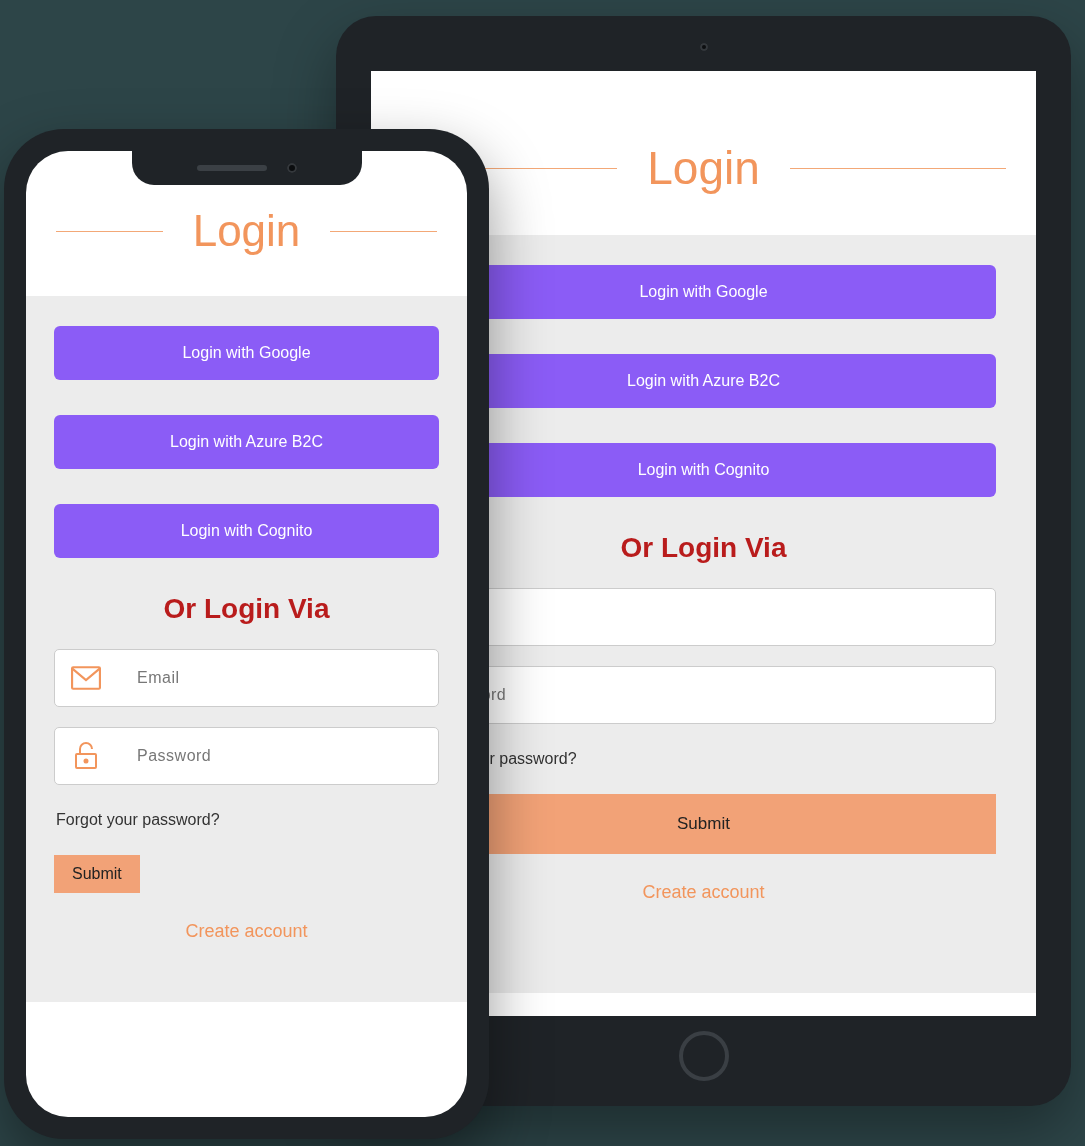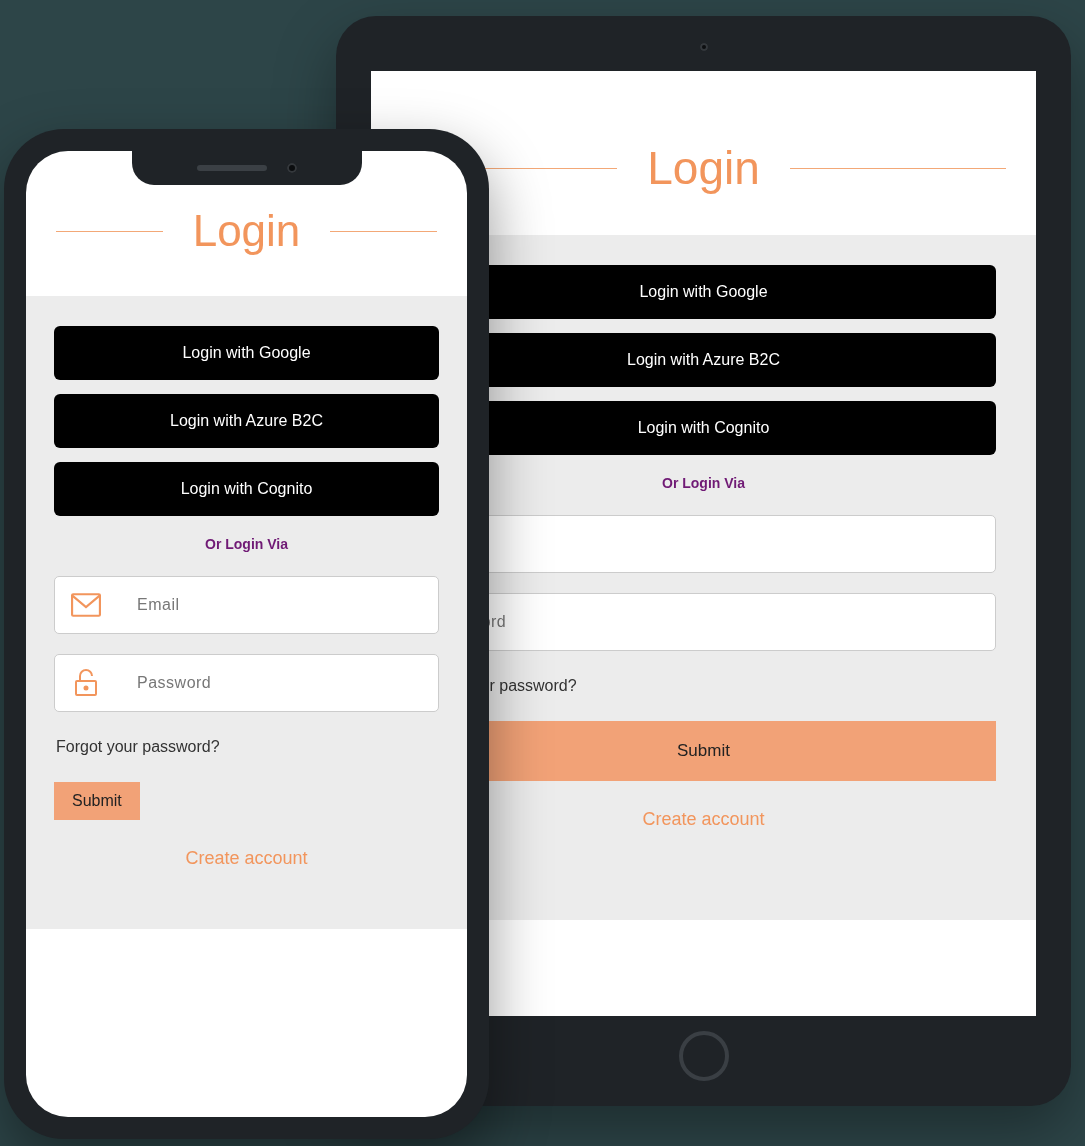--- a/index.html
+++ b/index.html
@@ -81,31 +81,31 @@
     .tablet .title-row h1 { font-size:46px; }
 
     .card {
       background:#ececec;
       padding: 30px 28px 60px 28px;
     }
     .tablet .card { padding: 30px 40px 90px 40px; }
 
     .dark-btn {
       display:block; width:100%;
-      background:#000000; color:#fff;
+      background:#8b5cf6; color:#fff;
       border:none; border-radius:6px;
       padding: 18px 0; font-size:16px;
-      margin-bottom: 14px; cursor:pointer;
+      margin-bottom: 35px; cursor:pointer;
       text-align:center;
     }
     .dark-btn:last-of-type{ margin-bottom:28px; }
 
     .sub-title {
-      text-align:center; font-size:14px; font-weight:700;
-      color:#701a75; margin: 20px 0 24px 0;
+      text-align:center; font-size:28px; font-weight:700;
+      color:#b91c1c; margin: 20px 0 24px 0;
     }
 
     .input-wrap {
       display:flex; align-items:center;
       background:#fff; border:1px solid #ccc; border-radius:5px;
       margin-bottom: 20px; height:58px;
     }
     .input-wrap .icon {
       width:62px; display:flex; align-items:center; justify-content:center;
       color:#f2955c;

